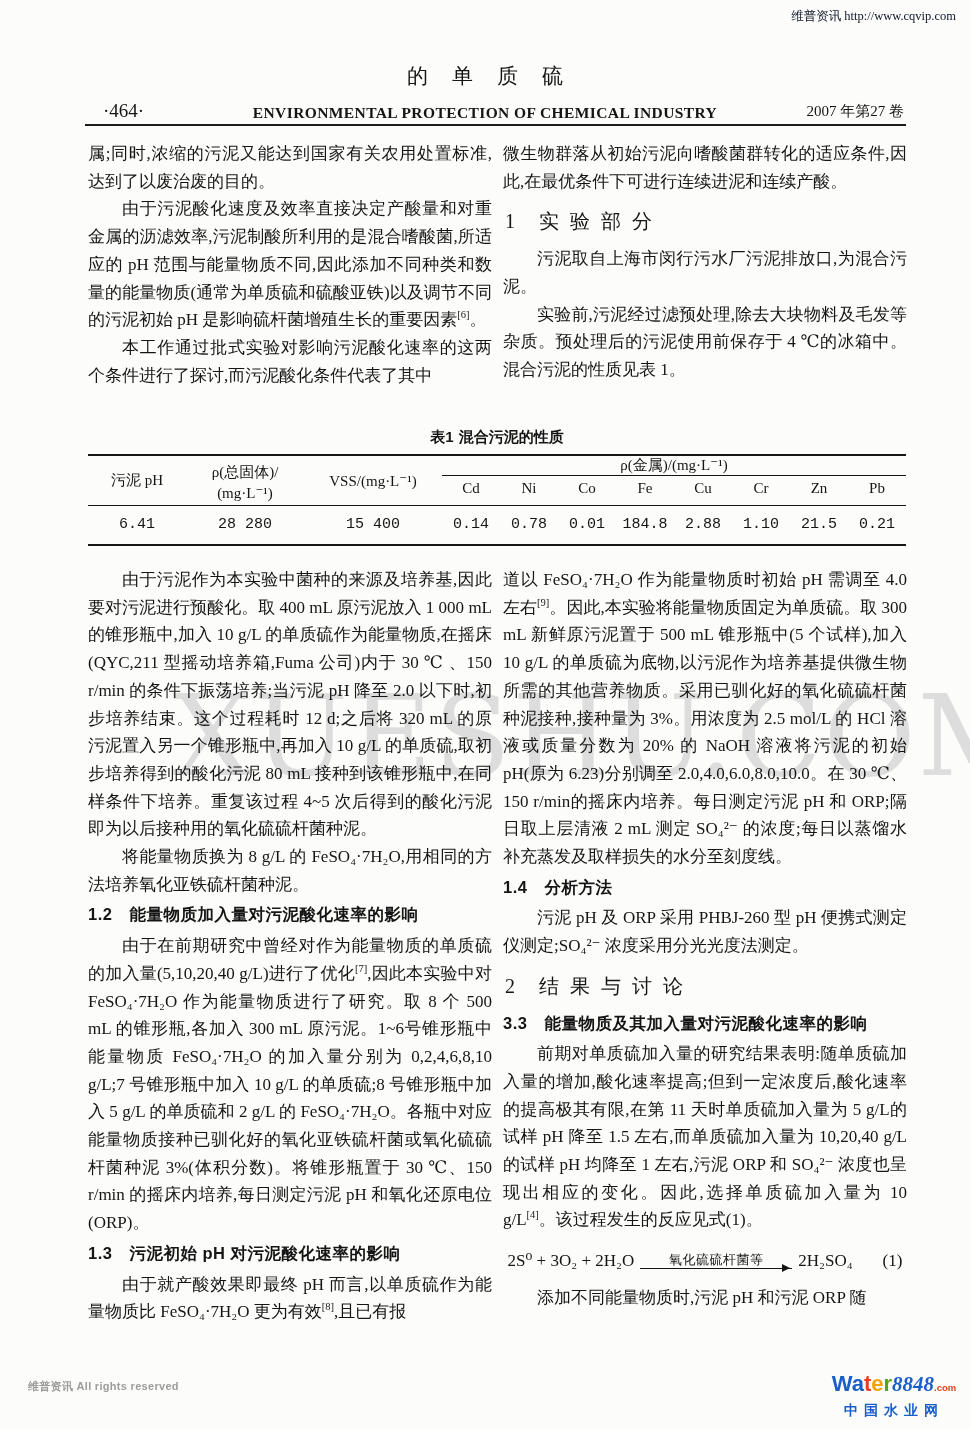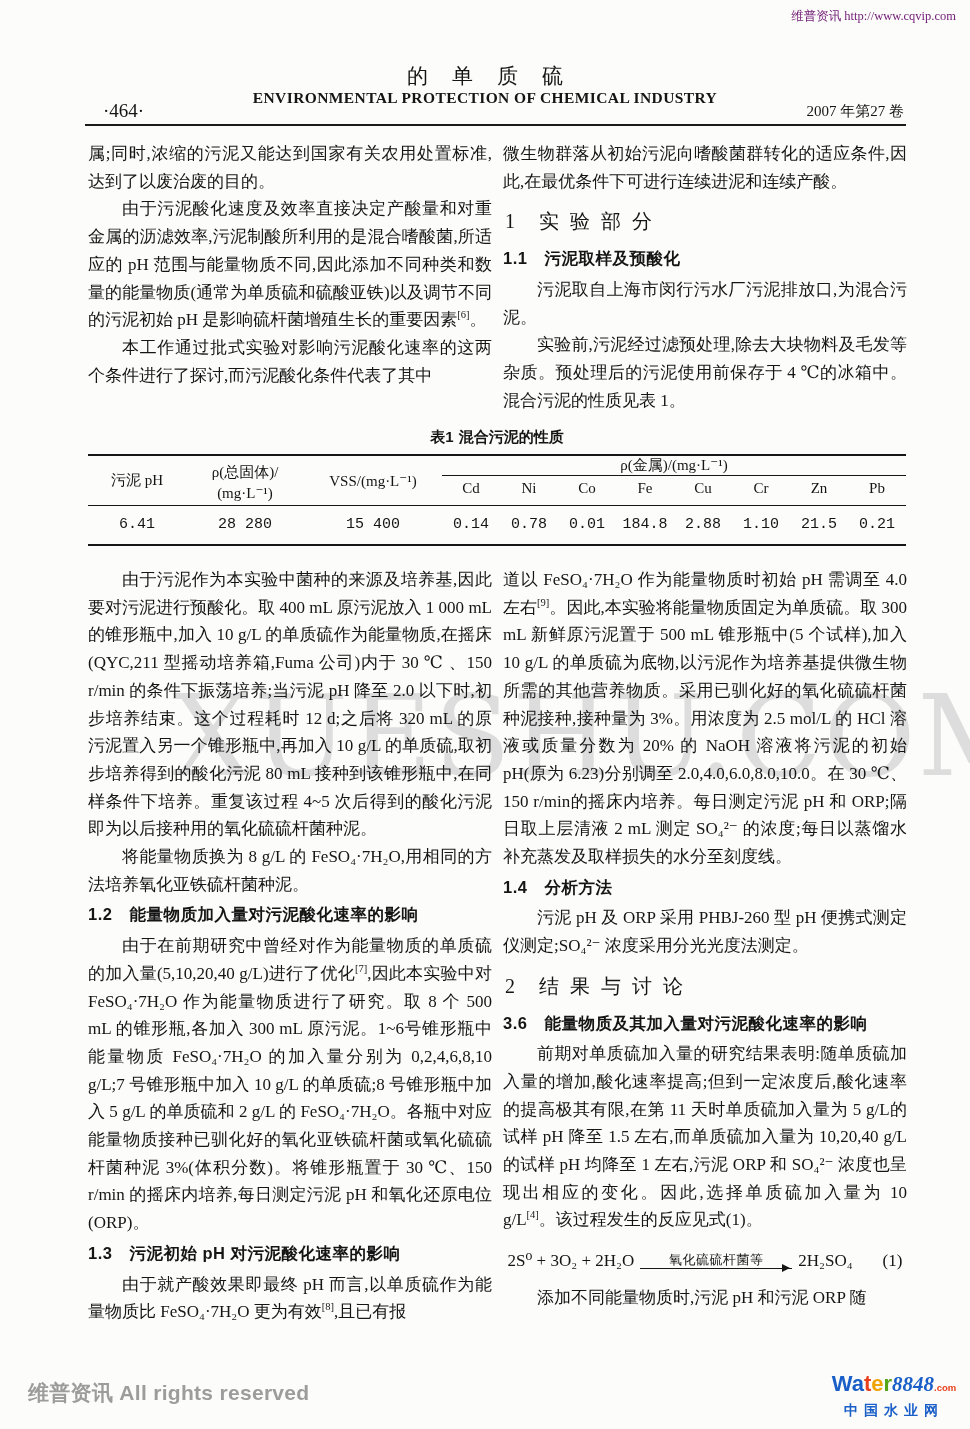--- a/index.html
+++ b/index.html
@@ -5,26 +5,26 @@
   html,body{margin:0;padding:0;background:#e8e8e8;}
   .page{position:relative;width:970px;height:1429px;background:#fcfcfa;overflow:hidden;
         font-family:"Liberation Serif","DejaVu Serif",serif;color:#151515;}
 
   
   .watermark{position:absolute;left:172px;top:680px;z-index:0;font-size:112px;line-height:1;
              color:#d6d6d6;opacity:.8;letter-spacing:2px;white-space:nowrap;
              font-family:"DejaVu Serif",serif;}
 
   
-  .top-note{position:absolute;top:8px;right:14px;font-size:12.5px;color:#701a75;z-index:1;}
+  .top-note{position:absolute;top:8px;right:14px;font-size:12.5px;color:#0f172a;z-index:1;}
 
   
   .j-cn{position:absolute;top:62px;left:0;width:100%;text-align:center;font-size:21px;
         letter-spacing:24px;text-indent:24px;z-index:1;}
-  .j-en{position:absolute;top:89px;left:0;width:100%;text-align:center;font-size:15.5px;
+  .j-en{position:absolute;top:104px;left:0;width:100%;text-align:center;font-size:15.5px;
         font-weight:700;letter-spacing:.4px;z-index:1;}
   .page-no{position:absolute;top:100px;left:103px;font-size:19px;z-index:1;}
   .issue{position:absolute;top:102px;right:66px;font-size:15px;z-index:1;}
   .head-rule{position:absolute;top:124px;left:85px;width:821px;height:2px;background:#1b1b1b;z-index:1;}
 
   
   .col{position:absolute;width:404px;font-size:17px;line-height:27.7px;text-align:justify;z-index:1;}
   .col p{margin:0;}
   .col p.ind{text-indent:34px;}
   .col sup{font-size:10.5px;line-height:0;}
@@ -57,21 +57,21 @@
   .equation{display:flex;align-items:center;justify-content:center;margin:13px 0 9px;
             font-size:17px;text-align:center;}
   .rxn{display:inline-flex;flex-direction:column;align-items:center;margin:0 6px;}
   .rxn-label{font-size:13px;line-height:1.15;margin-bottom:1px;letter-spacing:.5px;}
   .rxn-line{position:relative;width:152px;height:0;border-top:1.5px solid #161616;}
   .rxn-line::after{content:"";position:absolute;right:-2px;top:-5px;width:0;height:0;
                    border:4.5px solid transparent;border-left:8px solid #161616;}
   .eq-num{margin-left:30px;}
 
   
-  .footer-copy{position:absolute;left:28px;top:1379px;z-index:1;font-size:21px;color:#9c9c9c;
+  .footer-copy{position:absolute;left:28px;top:1379px;z-index:1;font-size:11px;color:#9c9c9c;
                font-family:"Liberation Sans","DejaVu Sans",sans-serif;font-weight:700;letter-spacing:.3px;}
   .logo{position:absolute;right:10px;top:1371px;width:132px;text-align:center;z-index:1;
         font-family:"Liberation Sans","DejaVu Sans",sans-serif;}
   .logo-line1{font-weight:700;font-size:22px;line-height:25px;white-space:nowrap;}
   .logo-8848{font-family:"Liberation Serif","DejaVu Serif",serif;font-style:italic;
              color:#1a5fc8;font-size:21px;font-weight:700;}
   .logo-com{font-size:9.5px;color:#e8401c;font-weight:700;}
   .logo-line2{font-weight:700;font-size:14px;color:#1a5fc8;letter-spacing:6px;margin-top:2px;white-space:nowrap;}
 </style>
 </head>
@@ -93,21 +93,20 @@
     <p><span>属;同时,浓缩的污泥又能达到国家有关农用处置标准,达到了以废治废的目的。</span></p>
     <p class="ind"><span>由于污泥酸化速度及效率直接决定产酸量和对重金属的沥滤效率,污泥制酸所利用的是混合嗜酸菌,所适应的 pH 范围与能量物质不同,因此添加不同种类和数量的能量物质(通常为单质硫和硫酸亚铁)以及调节不同的污泥初始 pH 是影响硫杆菌增殖生长的重要因素</span><sup>[6]</sup><span>。</span></p>
     <p class="ind"><span>本工作通过批式实验对影响污泥酸化速率的这两个条件进行了探讨,而污泥酸化条件代表了其中</span></p>
   </div>
 
   <div class="col" id="col-rt">
     <p><span>微生物群落从初始污泥向嗜酸菌群转化的适应条件,因此,在最优条件下可进行连续进泥和连续产酸。</span></p>
     <div class="sec-h">
       <span class="num">1</span><span class="t">实验部分</span>
     </div>
-    <div class="sub-h">1.1　污泥取样及预酸化</div>
     <p class="ind"><span>污泥取自上海市闵行污水厂污泥排放口,为混合污泥。</span></p>
     <p class="ind"><span>实验前,污泥经过滤预处理,除去大块物料及毛发等杂质。预处理后的污泥使用前保存于 4 ℃的冰箱中。混合污泥的性质见表 1。</span></p>
   </div>
 
   <div class="tbl-wrap">
     <div class="tbl-cap">
       <span class="pre">表1</span><span>混合污泥的性质</span>
     </div>
     <table class="props">
       <colgroup>
@@ -168,21 +167,21 @@
     <p class="ind"><span>由于就产酸效果即最终 pH 而言,以单质硫作为能量物质比 FeSO₄·7H₂O 更为有效</span><sup>[8]</sup><span>,且已有报</span></p>
   </div>
 
   <div class="col" id="col-rb">
     <p><span>道以 FeSO₄·7H₂O 作为能量物质时初始 pH 需调至 4.0 左右</span><sup>[9]</sup><span>。因此,本实验将能量物质固定为单质硫。取 300 mL 新鲜原污泥置于 500 mL 锥形瓶中(5 个试样),加入 10 g/L 的单质硫为底物,以污泥作为培养基提供微生物所需的其他营养物质。采用已驯化好的氧化硫硫杆菌种泥接种,接种量为 3%。用浓度为 2.5 mol/L 的 HCl 溶液或质量分数为 20% 的 NaOH 溶液将污泥的初始 pH(原为 6.23)分别调至 2.0,4.0,6.0,8.0,10.0。在 30 ℃、150 r/min的摇床内培养。每日测定污泥 pH 和 ORP;隔日取上层清液 2 mL 测定 SO₄²⁻ 的浓度;每日以蒸馏水补充蒸发及取样损失的水分至刻度线。</span></p>
     <div class="sub-h">1.4　分析方法</div>
     <p class="ind"><span>污泥 pH 及 ORP 采用 PHBJ-260 型 pH 便携式测定仪测定;SO₄²⁻ 浓度采用分光光度法测定。</span></p>
     <div class="sec-h">
       <span class="num">2</span><span class="t">结果与讨论</span>
     </div>
-    <div class="sub-h">3.6　能量物质及其加入量对污泥酸化速率的影响</div>
+    <div class="sub-h">3.3　能量物质及其加入量对污泥酸化速率的影响</div>
     <p class="ind"><span>前期对单质硫加入量的研究结果表明:随单质硫加入量的增加,酸化速率提高;但到一定浓度后,酸化速率的提高极其有限,在第 11 天时单质硫加入量为 5 g/L的试样 pH 降至 1.5 左右,而单质硫加入量为 10,20,40 g/L 的试样 pH 均降至 1 左右,污泥 ORP 和 SO₄²⁻ 浓度也呈现出相应的变化。因此,选择单质硫加入量为 10 g/L</span><sup>[4]</sup><span>。该过程发生的反应见式(1)。</span></p>
     <div class="equation">
       <span>2S⁰ + 3O₂ + 2H₂O</span>
       <span class="rxn">
         <span class="rxn-label">氧化硫硫杆菌等</span>
         <span class="rxn-line"></span>
       </span>
       <span>2H₂SO₄</span>
       <span class="eq-num">(1)</span>
     </div>

